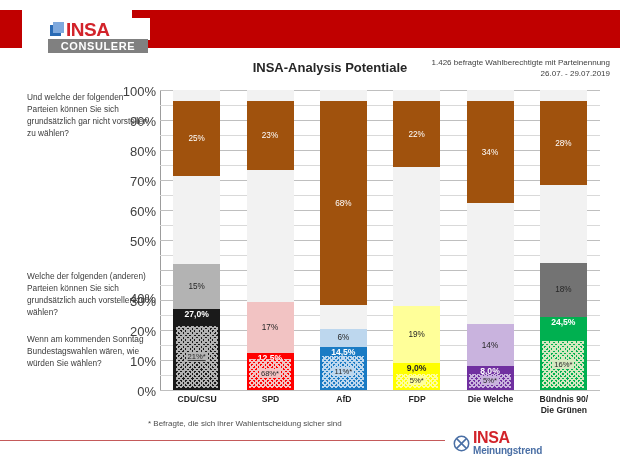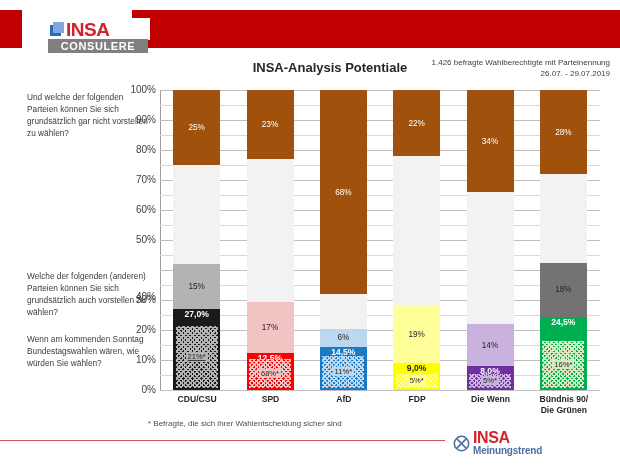--- a/index.html
+++ b/index.html
@@ -31,26 +31,26 @@
   #q1{top:91px;}
   #q2{top:270px;}
   #q3{top:333px;}
 
   
   .plot{position:absolute;left:160px;top:90px;width:440px;height:300px;}
   .grid-line{position:absolute;left:0;width:440px;height:1px;background:#d9d9d9;}
   .grid-line.major{background:#bfbfbf;}
   .axis-left{position:absolute;left:0;top:0;width:1px;height:300px;background:#9c9c9c;}
   .axis-bottom{position:absolute;left:0;top:300px;width:440px;height:1px;background:#9c9c9c;}
-  .ytick{position:absolute;right:444px;font-size:10px;color:#404040;text-align:right;width:40px;
+  .ytick{position:absolute;right:444px;font-size:13px;color:#404040;text-align:right;width:40px;
     transform:translateY(-6px);}
 
   .col{position:absolute;bottom:0;width:47px;height:300px;}
   .seg{position:absolute;left:0;width:47px;box-sizing:border-box;
-    display:flex;align-items:center;justify-content:center;}
+    display:flex;align-items:center;justify-content:center;margin-top:11px;}
   .seg span{font-size:8.2px;line-height:9px;}
   .seg.topbar span{color:#ffffff;}
   .hatch{position:absolute;left:0;width:47px;box-sizing:border-box;
     display:flex;align-items:center;justify-content:center;}
   .hatch span{font-size:7.6px;}
   .cat{position:absolute;top:304px;width:70px;left:-11px;text-align:center;
     font-size:8.6px;font-weight:bold;color:#262626;line-height:11px;}
 
   
   .footnote{position:absolute;left:148px;top:419px;font-size:8px;color:#4d4d4d;}
@@ -201,21 +201,21 @@
       <div class="seg" style="bottom: 24px; height: 42px; background: rgb(201, 179, 222);">
         <span style="color: rgb(38, 38, 38);">14%</span>
       </div>
       <div class="seg" style="bottom: 0px; height: 24px; background: rgb(112, 48, 160); align-items: flex-start;">
         <span style="color: rgb(255, 255, 255); font-weight: bold; font-size: 8.6px; margin-top: 1px;">8,0%</span>
       </div>
       <div class="hatch" style="bottom: 2.5px; left: 2.5px; width: 42px; height: 14px; background-image: repeating-linear-gradient(45deg, rgb(201, 179, 222) 0px, rgb(201, 179, 222) 1.6px, transparent 1.6px, transparent 3.2px), repeating-linear-gradient(-45deg, rgb(201, 179, 222) 0px, rgb(201, 179, 222) 1.6px, transparent 1.6px, transparent 3.2px); background-color: rgb(112, 48, 160);">
         <span style="color: rgb(38, 38, 38); background: rgb(201, 179, 222); padding: 0px 2px;">5%*</span>
       </div>
       <div class="cat">
-        <div>Die Wenn</div>
+        <div>Die Welche</div>
       </div>
     </div>
     <div class="col" style="left: 379.833px;">
       <div class="seg" style="bottom: 0px; height: 300px; background: rgb(242, 242, 242);"></div>
       <div class="seg topbar" style="top: 0px; height: 84px; background: rgb(160, 82, 13);">
         <span>28%</span>
       </div>
       <div class="seg" style="bottom: 73.5px; height: 54px; background: #737373;">
         <span style="color: rgb(38, 38, 38);">18%</span>
       </div>

